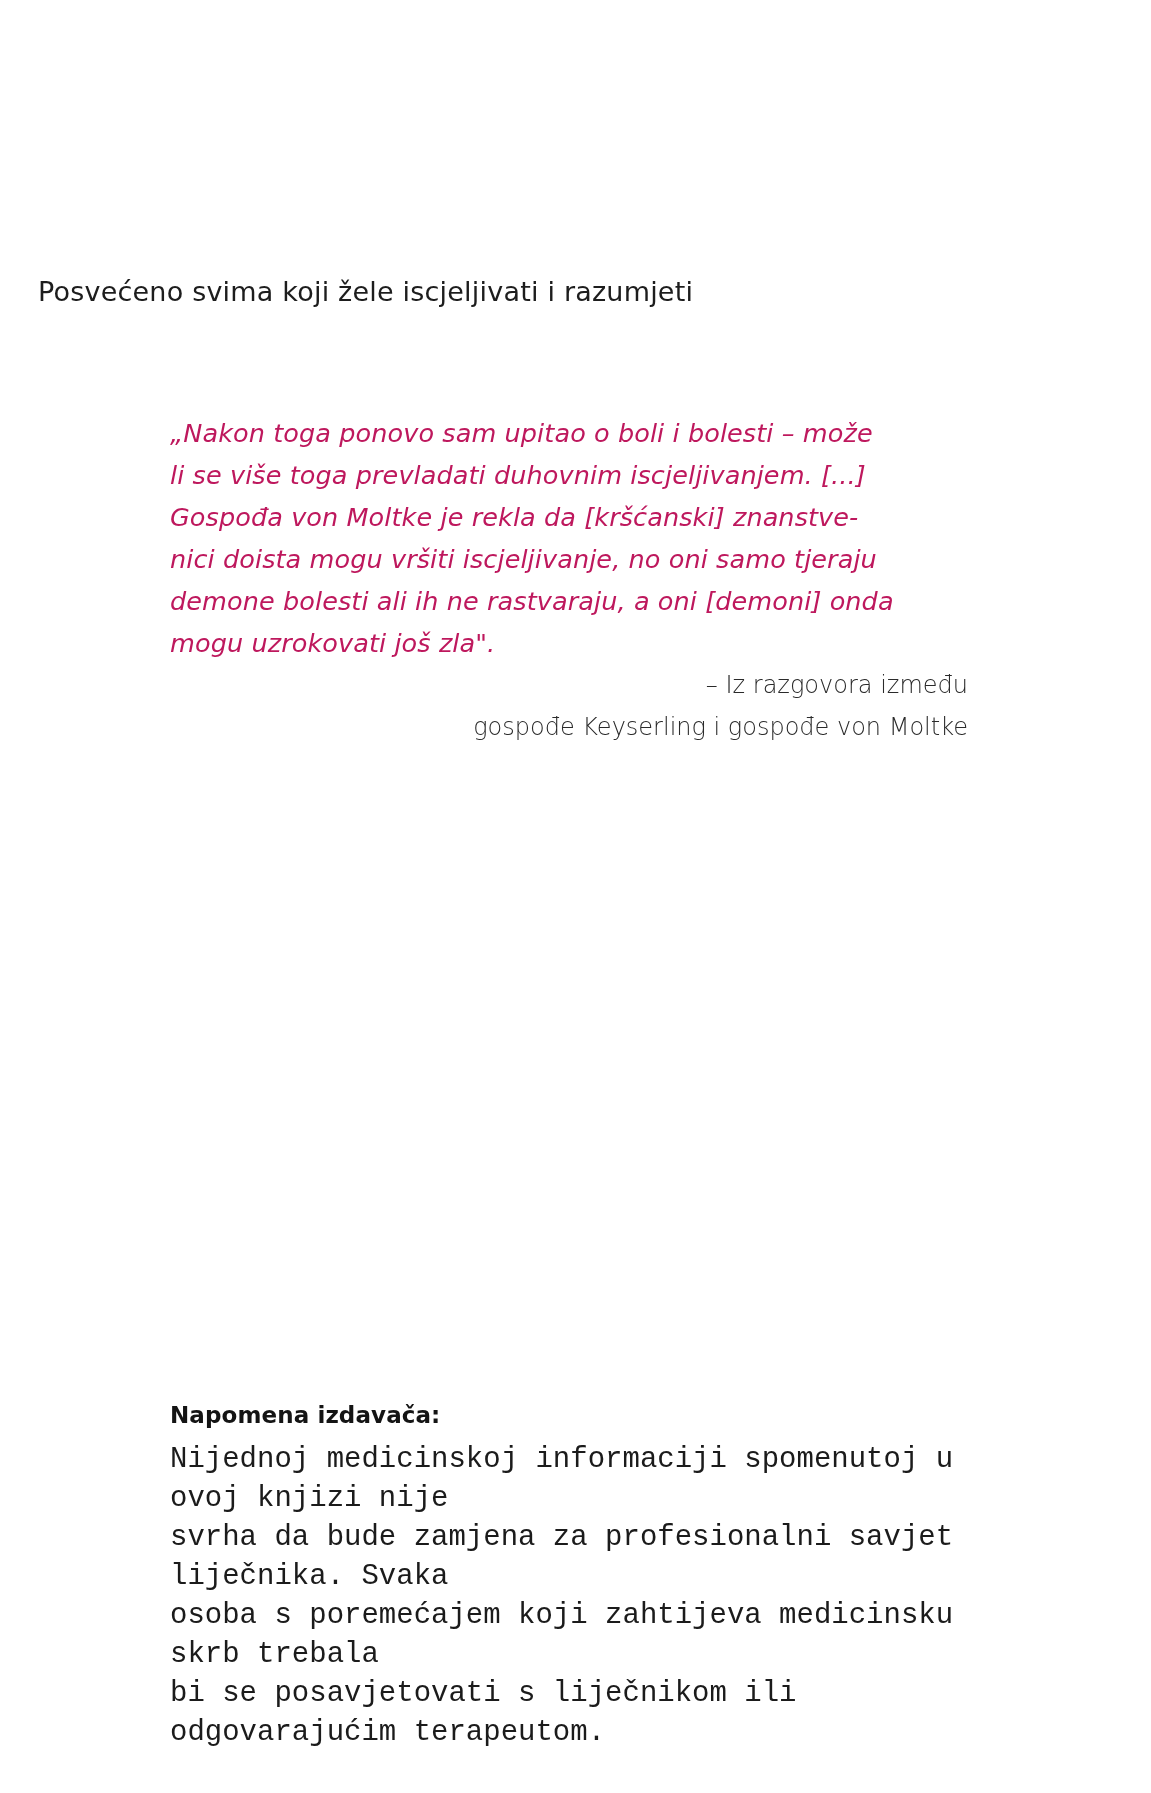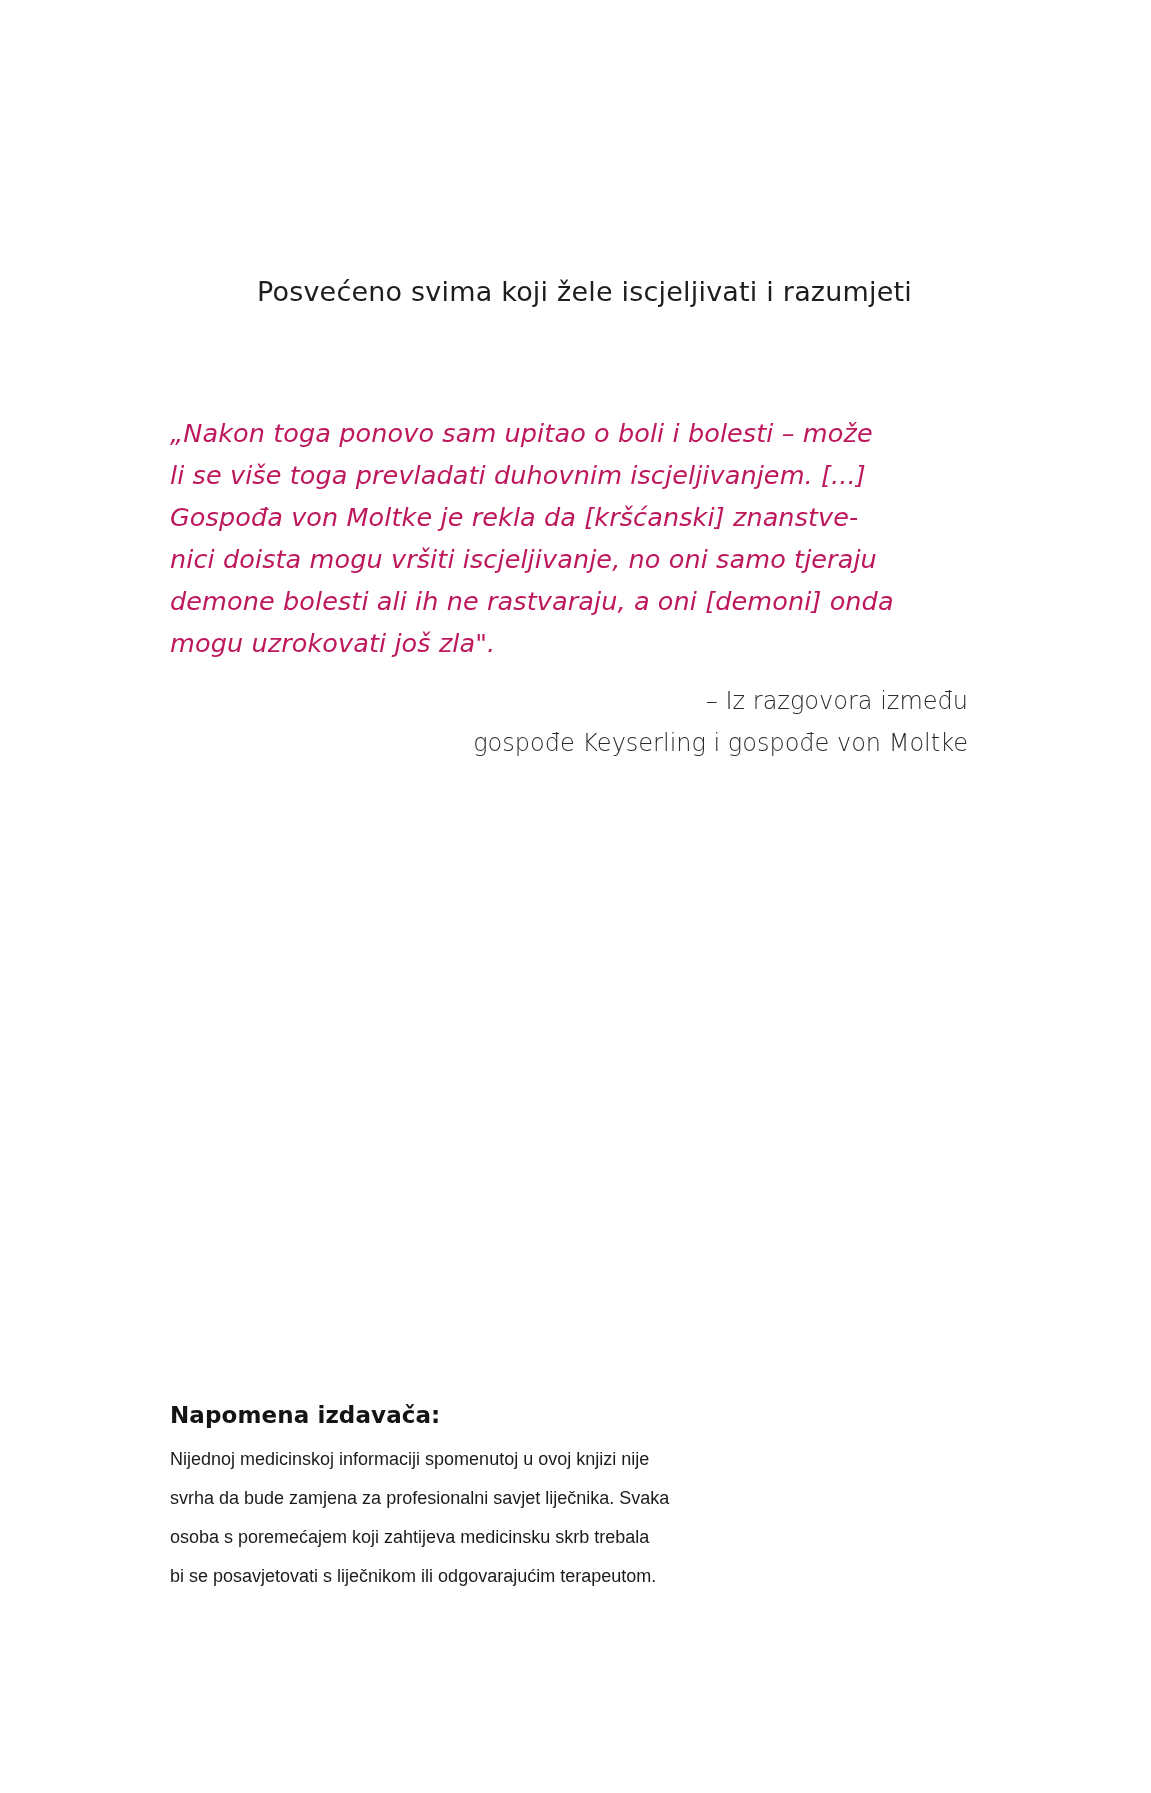--- a/index.html
+++ b/index.html
@@ -20,48 +20,47 @@
     inset: 0;
     background: #ffffff;
   }
 
   
   .dedication {
     position: absolute;
     left: 0;
     right: 0;
     top: 276px;
-    text-align: center;
     font-family: "DejaVu Sans", sans-serif;
     font-size: 27px;
     font-weight: 400;
     letter-spacing: 0.2px;
     color: #1d1d1d;
-    padding-left: 18px;
+    padding-left: 38px;
   }
 
   
   .quote-block {
     position: absolute;
     left: 170px;
     top: 412px;
     width: 798px;
   }
   .quote-text {
     font-family: "DejaVu Sans", sans-serif;
     font-style: italic;
     font-size: 25.5px;
     line-height: 42px;
     color: #be185d;
     letter-spacing: 0.1px;
     text-align: left;
     white-space: pre-wrap;
   }
   .quote-attrib {
-    margin-top: 16px;
+    margin-top: 0;
     font-family: "DejaVu Sans", sans-serif;
     font-style: normal;
     font-size: 24px;
     line-height: 42px;
     color: #2a2a2a;
     text-align: right;
     white-space: pre-wrap;
     font-weight: 300;
   }
 
@@ -74,22 +73,22 @@
   }
   .note-title {
     font-family: "DejaVu Sans", sans-serif;
     font-size: 23px;
     font-weight: 700;
     color: #141414;
     margin-bottom: 12px;
     letter-spacing: 0.1px;
   }
   .note-body {
-    font-family: Liberation Sans, sans-serif;
-    font-size: 18px;
+    font-family: Liberation Mono, monospace;
+    font-size: 29px;
     line-height: 39px;
     color: #1b1b1b;
     white-space: pre-wrap;
     letter-spacing: 0px;
   }
 </style>
 </head>
 <body>
 
 <div class="page">

